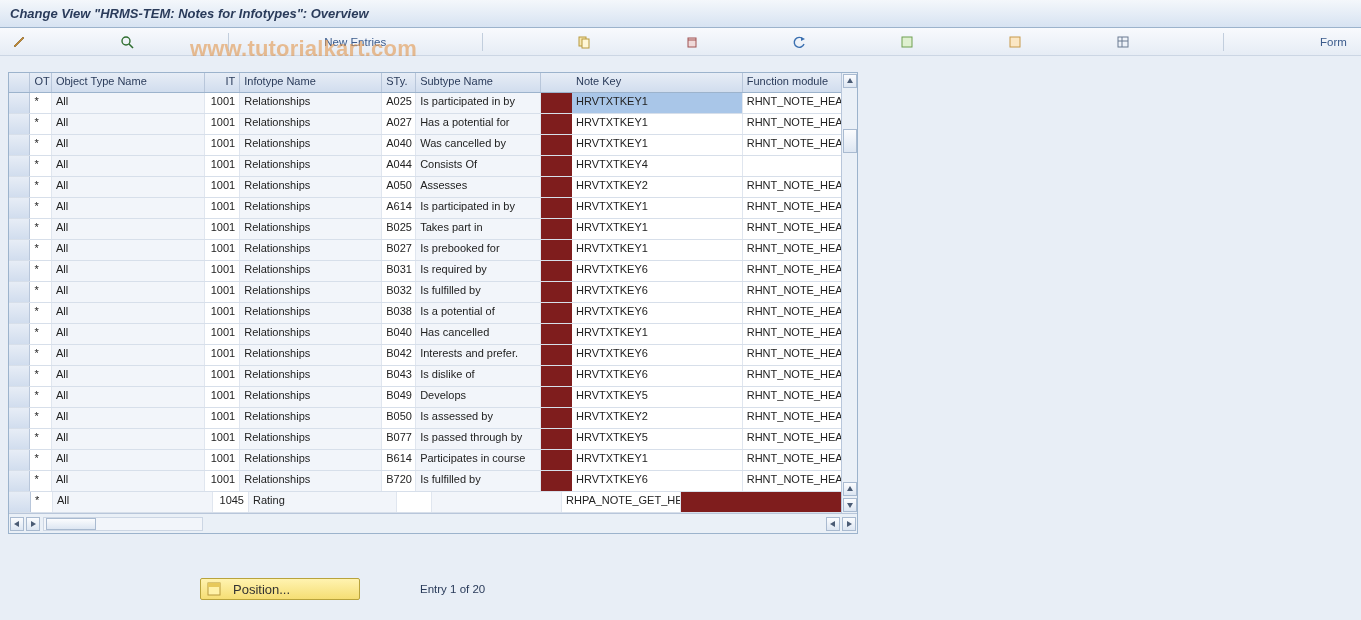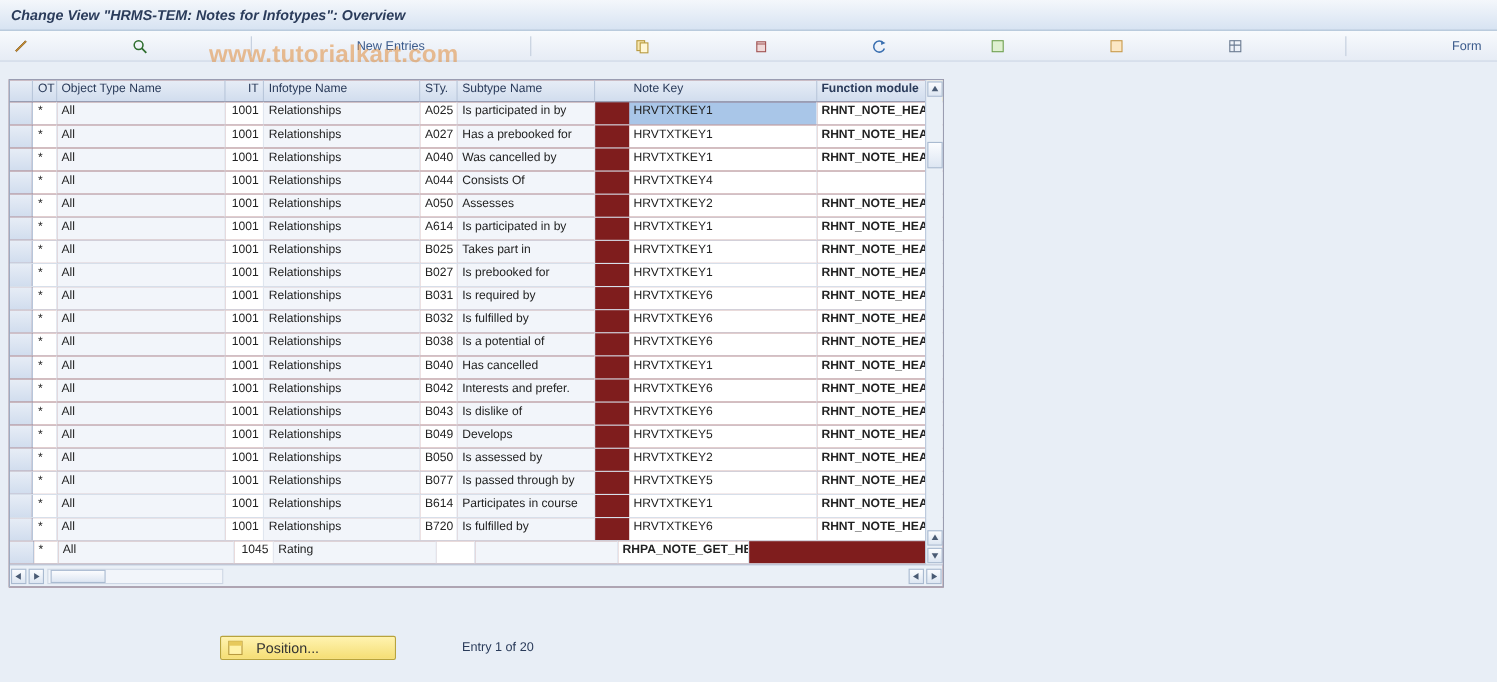--- a/index.html
+++ b/index.html
@@ -99,21 +99,21 @@
     border-right:1px solid #B8C6DA;
   }
   .c-sel   { width: 22px; }
   .c-ot    { width: 22px; }
   .c-otn   { width: 160px; }
   .c-it    { width: 36px; text-align:right; }
   .c-itn   { width: 148px; }
   .c-sty   { width: 35px; }
   .c-styn  { width: 130px; }
   .c-nk    { width: 178px; margin-left: 31px; }
-  .c-fm    { width: 119px; font-weight: bold; }
+  .c-fm    { width: 119px; }
   .vscroll {
     position:absolute; right:0; top:0; bottom:20px; width:16px;
     background:#EAF0F7; border-left:1px solid #B8C6DA;
     display:flex; flex-direction:column; align-items:center;
   }
   .vscroll .vbtn { width:14px;height:14px;background:linear-gradient(#FBFCFE,#DDE6F2);border:1px solid #A9BAD0;margin:1px 0;display:flex;align-items:center;justify-content:center;cursor:pointer;}
   .vscroll .track{flex:1;width:14px;position:relative;}
   .vscroll .thumb{position:absolute;top:40px;left:0;width:14px;height:24px;background:linear-gradient(#FBFCFE,#DDE6F2);border:1px solid #A9BAD0;}
   .config-btn{
     position:absolute; right:0; top:0; width:16px; height:20px;
@@ -249,21 +249,21 @@
         <div class="cell c-nk input selected-cell">HRVTXTKEY1</div>
         <div class="cell c-fm input">RHNT_NOTE_HEADER_I</div>
       </div>
       <div class="row">
         <div class="cell c-sel rowsel"></div>
         <div class="cell c-ot input">*</div>
         <div class="cell c-otn">All</div>
         <div class="cell c-it input">1001</div>
         <div class="cell c-itn">Relationships</div>
         <div class="cell c-sty input">A027</div>
-        <div class="cell c-styn">Has a prebooked for</div>
+        <div class="cell c-styn">Has a potential for</div>
         <div class="cell c-nk input">HRVTXTKEY1</div>
         <div class="cell c-fm input">RHNT_NOTE_HEADER_I</div>
       </div>
       <div class="row">
         <div class="cell c-sel rowsel"></div>
         <div class="cell c-ot input">*</div>
         <div class="cell c-otn">All</div>
         <div class="cell c-it input">1001</div>
         <div class="cell c-itn">Relationships</div>
         <div class="cell c-sty input">A040</div>

